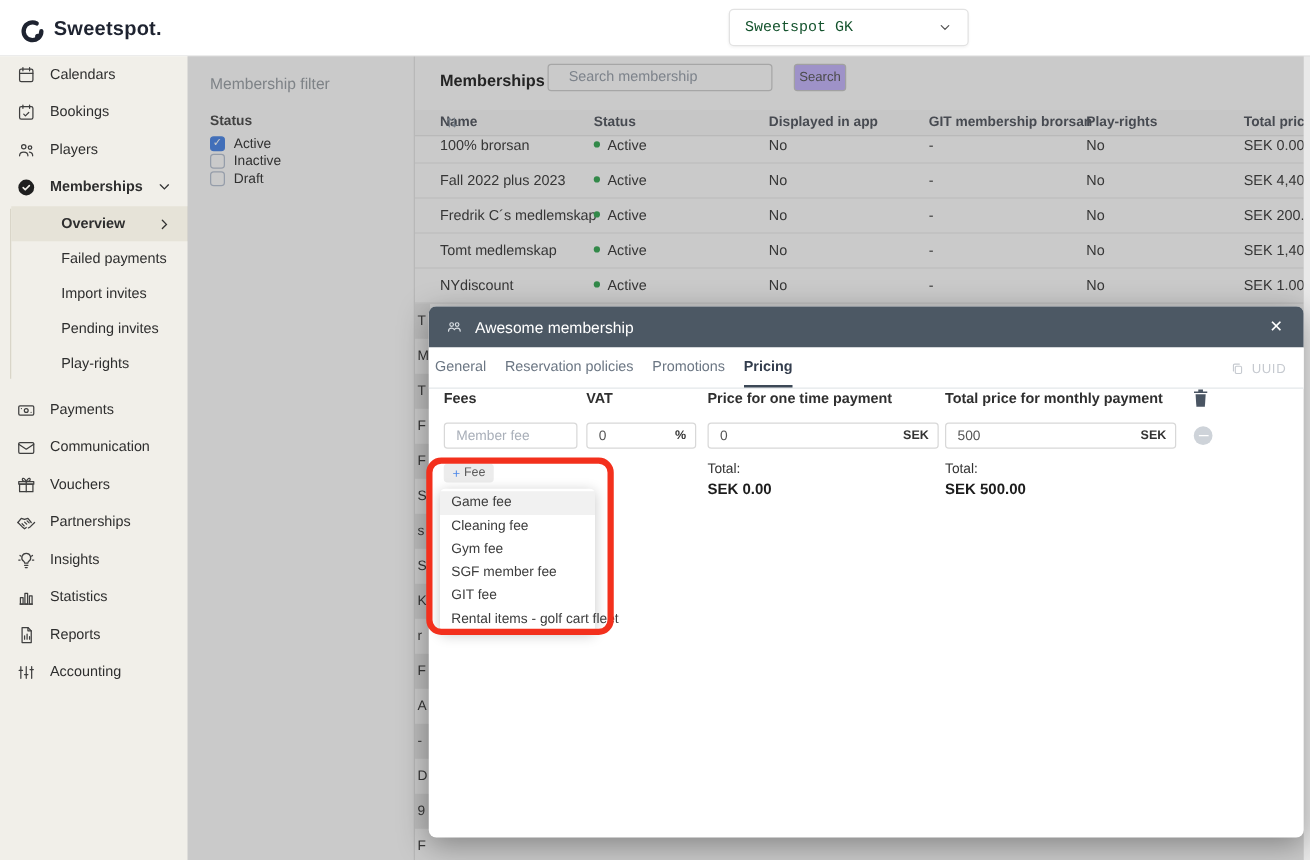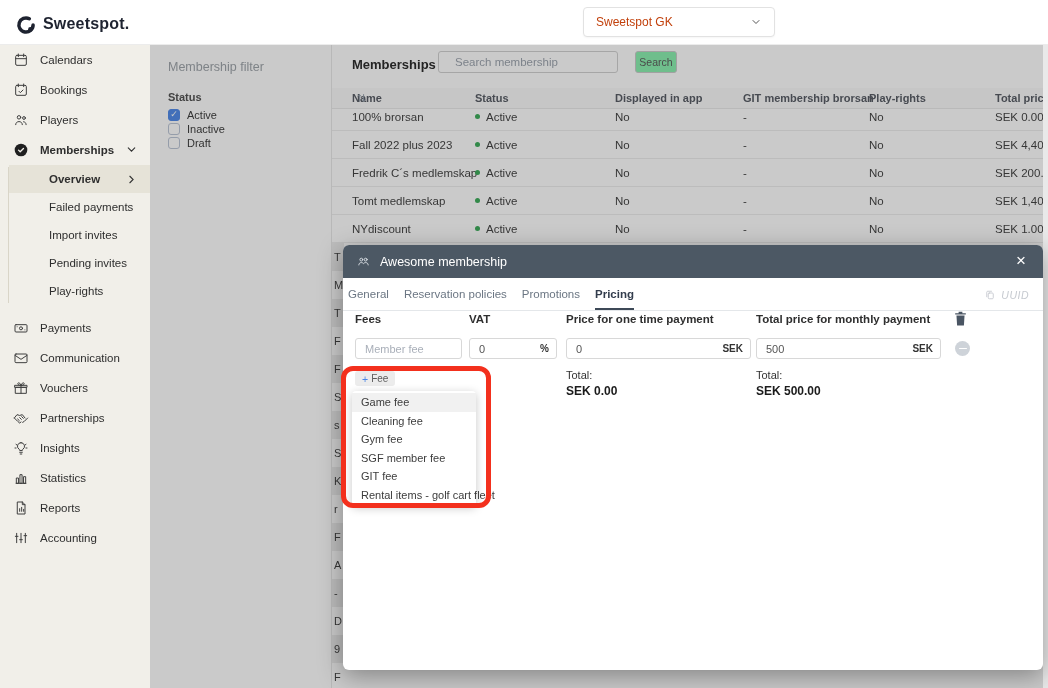--- a/index.html
+++ b/index.html
@@ -4,21 +4,21 @@
 <style>
   html,body{margin:0;padding:0;background:#fff;}
   *{box-sizing:border-box;font-family:"Liberation Sans",sans-serif;}
   #screen{position:relative;width:1048px;height:688px;overflow:hidden;background:#fff;}
 
   
   #topbar{position:absolute;left:0;top:0;width:1048px;height:45px;background:#fff;border-bottom:1px solid #ececec;z-index:4;}
   .logo{position:absolute;left:16px;top:15px;display:flex;align-items:flex-start;gap:7px;}
   .logo-text{font-size:16px;font-weight:700;color:#1e2330;letter-spacing:.2px;}
   .org-select{position:absolute;left:583px;top:7px;width:192px;height:30px;border:1px solid #e2e2e2;border-radius:4px;background:#fff;display:flex;align-items:center;justify-content:space-between;padding:0 12px;box-shadow:0 1px 2px rgba(0,0,0,.04);cursor:pointer;}
-  .org-select span{font-size:12px;color:#c2410c;}
+  .org-select span{font-size:12px;color:#14532d;font-family:Liberation Mono, monospace;}
 
   
   #sidebar{position:absolute;left:0;top:45px;width:150px;height:643px;background:#f1efe9;z-index:4;}
   .nav-item{position:relative;height:30px;display:flex;align-items:center;padding-left:12px;cursor:pointer;}
   .nav-ic{width:17px;height:17px;display:flex;align-items:center;justify-content:center;flex:none;}
   .nav-lbl{font-size:11.5px;color:#2e2e2e;margin-left:11px;white-space:nowrap;}
   .nav-item.active .nav-lbl{font-weight:700;}
   .nav-chev{position:absolute;right:12px;top:8px;}
   .submenu{position:relative;}
   .submenu:before{content:"";position:absolute;left:8px;top:2px;bottom:2px;width:1px;background:#d9d5c8;}
@@ -38,21 +38,21 @@
   .chk-row.checked .chk-box{background:#4a86e8;border-color:#4a86e8;}
   .chk-row.checked .chk-box:after{content:"✓";color:#fff;font-size:9px;line-height:1;}
   .chk-lbl{font-size:11px;color:#333;margin-left:7px;}
 
   
   #main{position:absolute;left:332px;top:45px;width:711px;height:643px;background:#fff;overflow:hidden;z-index:1;}
   .main-title{position:absolute;left:20px;top:12px;font-size:13px;font-weight:700;color:#222;}
   .search-box{position:absolute;left:106px;top:6px;width:180px;height:22px;border:1px solid #cfcfcf;border-radius:3px;background:#fff;display:flex;align-items:center;padding:0 8px;gap:6px;}
   .search-box input{border:none;outline:none;flex:1;font-size:11.5px;color:#444;background:transparent;}
   .search-box input::placeholder{color:#98a0ab;}
-  .search-btn{position:absolute;left:303px;top:6px;width:42px;height:22px;border:1px solid #c9c9c9;border-radius:3px;background:#86efac;font-size:10.5px;color:#555;display:flex;align-items:center;justify-content:center;cursor:pointer;}
+  .search-btn{position:absolute;left:303px;top:6px;width:42px;height:22px;border:1px solid #c9c9c9;border-radius:3px;background:#c4b5fd;font-size:10.5px;color:#555;display:flex;align-items:center;justify-content:center;cursor:pointer;}
   .thead{position:absolute;left:0;top:43px;width:100%;height:21px;background:#fafafa;border-bottom:1px solid #e8e8e8;z-index:2;}
   .thead span{position:absolute;top:50%;transform:translateY(-50%);font-size:11px;font-weight:600;color:#50555e;white-space:nowrap;}
   .col-name{left:20px;} .col-status{left:143px;} .col-disp{left:283px;}
   .col-git{left:411px;} .col-play{left:537px;} .col-price{left:663px;}
   .sort-ic{display:inline-block;margin-left:4px;vertical-align:-1px;}
   .tbody{position:absolute;left:0;top:58px;width:100%;z-index:1;}
   .trow{position:relative;height:28px;border-bottom:1px solid #ececec;background:#fff;cursor:pointer;}
   .trow span{position:absolute;top:50%;transform:translateY(-50%);font-size:11.5px;color:#3a3a3a;white-space:nowrap;}
   .dot{display:inline-block;width:5px;height:5px;border-radius:50%;background:#34a853;margin-right:6px;vertical-align:2px;}
   .strip{position:absolute;left:0;top:198px;width:12px;z-index:1;}
@@ -64,21 +64,21 @@
   #scrollbar{position:absolute;right:0;top:45px;bottom:0;width:5px;background:#e9e9e9;z-index:6;}
 
   
   #modal{position:absolute;left:343px;top:245px;width:700px;height:425px;background:#fff;border-radius:6px;box-shadow:0 6px 24px rgba(0,0,0,.35);z-index:10;overflow:hidden;}
   .modal-head{position:absolute;left:0;top:0;width:100%;height:33px;background:#4c5864;display:flex;align-items:center;padding:0 13px;gap:9px;}
   .modal-title{font-size:12.5px;color:#fff;font-weight:500;}
   .modal-close{position:absolute;right:10px;top:4px;width:24px;height:24px;color:#fff;font-size:17px;line-height:24px;text-align:center;cursor:pointer;}
   .tabbar{position:absolute;left:0;top:33px;width:100%;height:33px;border-bottom:1px solid #e4e7ea;display:flex;align-items:stretch;padding-left:5px;gap:15px;background:#fff;}
   .tab{display:flex;align-items:center;font-size:11.5px;color:#6b7683;cursor:pointer;}
   .tab.active{color:#333d4d;font-weight:700;box-shadow:inset 0 -2px 0 #3d4957;}
-  .uuid-btn{position:absolute;right:14px;top:33px;height:33px;display:flex;align-items:center;gap:5px;color:#c6cad0;font-size:10.5px;letter-spacing:.5px;cursor:pointer;font-style:italic;}
+  .uuid-btn{position:absolute;right:14px;top:33px;height:33px;display:flex;align-items:center;gap:5px;color:#c6cad0;font-size:10.5px;letter-spacing:.5px;cursor:pointer;}
   .mcol-h{position:absolute;top:68px;font-size:11.5px;font-weight:700;color:#2f2f2f;white-space:nowrap;}
   .in{position:absolute;top:93px;height:21px;border:1px solid #d8d8d8;border-radius:3px;background:#fff;display:flex;align-items:center;padding:0 7px;}
   .in input{border:none;outline:none;background:transparent;font-size:11px;color:#555;width:100%;min-width:0;}
   .in input::placeholder{color:#a9afb9;}
   .in .suffix{font-size:10px;font-weight:700;color:#333;margin-left:6px;flex:none;}
   .total-lbl{position:absolute;top:124px;font-size:11px;color:#333;}
   .total-val{position:absolute;top:139px;font-size:12px;font-weight:700;color:#1c1c1c;}
   .trash-btn{position:absolute;left:610px;top:65px;width:16px;height:18px;cursor:pointer;}
   .minus-btn{position:absolute;left:612px;top:96px;width:15px;height:15px;border-radius:50%;background:#ced3d9;cursor:pointer;}
   .minus-btn:after{content:"";position:absolute;left:3.5px;top:6.6px;width:8px;height:1.8px;background:#fff;border-radius:1px;}

